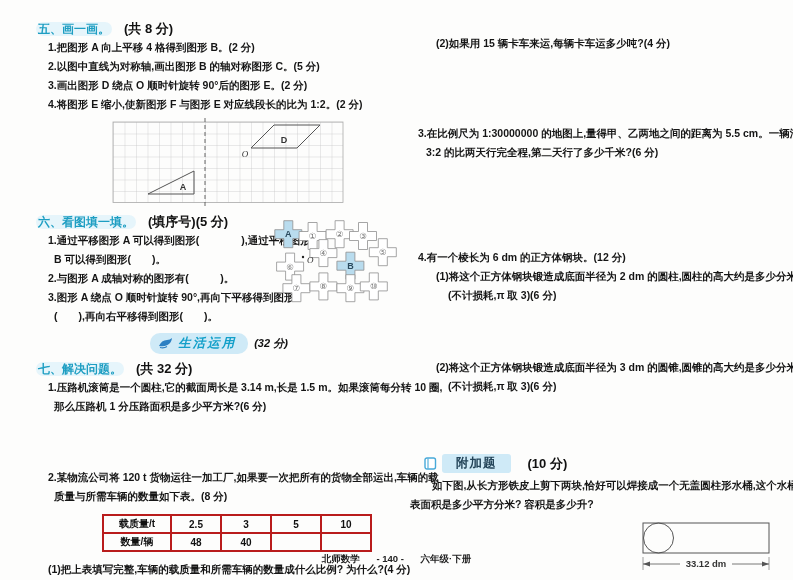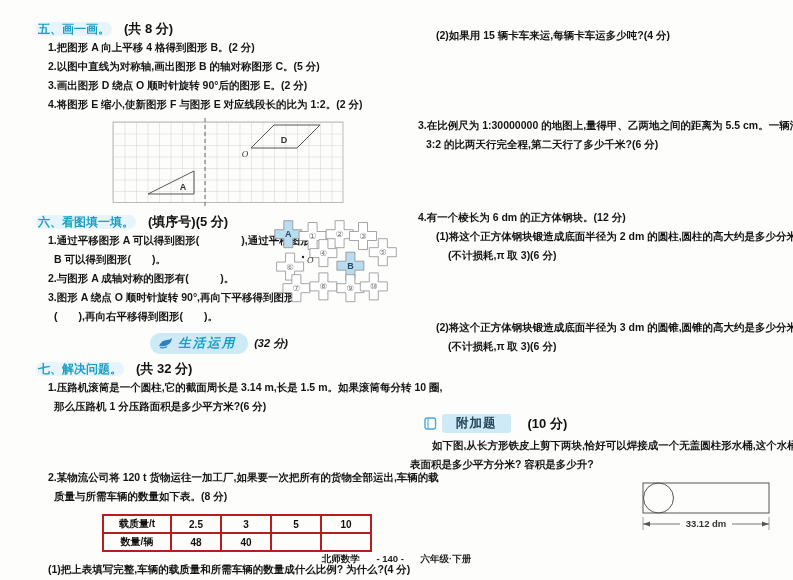--- a/index.html
+++ b/index.html
@@ -157,26 +157,26 @@
         <td class="val"></td>
       </tr>
     </tbody>
       </table>
 
     <div class="q ind1" style="margin-top:8px;">(1)把上表填写完整,车辆的载质量和所需车辆的数量成什么比例? 为什么?(4 分)</div>
   </div>
 
   <div class="col col-right">
 
-    <div class="q ind3" style="margin-top:6px;">(2)如果用 15 辆卡车来运,每辆卡车运多少吨?(4 分)</div>
+    <div class="q ind3" style="margin-top:14px;">(2)如果用 15 辆卡车来运,每辆卡车运多少吨?(4 分)</div>
 
     <div class="q" style="margin-top:71px;margin-left:8px;">3.在比例尺为 1:30000000 的地图上,量得甲、乙两地之间的距离为 5.5 cm。一辆汽车按</div>
     <div class="q" style="margin-left:16px;">3:2 的比两天行完全程,第二天行了多少千米?(6 分)</div>
 
-    <div class="q" style="margin-top:54px;margin-left:8px;">4.有一个棱长为 6 dm 的正方体钢块。(12 分)</div>
+    <div class="q" style="margin-top:86px;margin-left:8px;">4.有一个棱长为 6 dm 的正方体钢块。(12 分)</div>
     <div class="q ind3">(1)将这个正方体钢块锻造成底面半径为 2 dm 的圆柱,圆柱的高大约是多少分米?</div>
     <div class="q ind4">(不计损耗,π 取 3)(6 分)</div>
 
     <div class="q ind3" style="margin-top:53px;">(2)将这个正方体钢块锻造成底面半径为 3 dm 的圆锥,圆锥的高大约是多少分米?</div>
     <div class="q ind4">(不计损耗,π 取 3)(6 分)</div>
 
     <div class="bonus-head" style="margin-top:58px;">
       <svg width="13" height="13" viewBox="0 0 13 13">
         <rect x="1" y="1" width="10.5" height="11" rx="2" fill="#fff" stroke="#47a9d9" stroke-width="1.4"></rect>
         <path d="M4 1.5v10" stroke="#47a9d9" stroke-width="1.1"></path>

